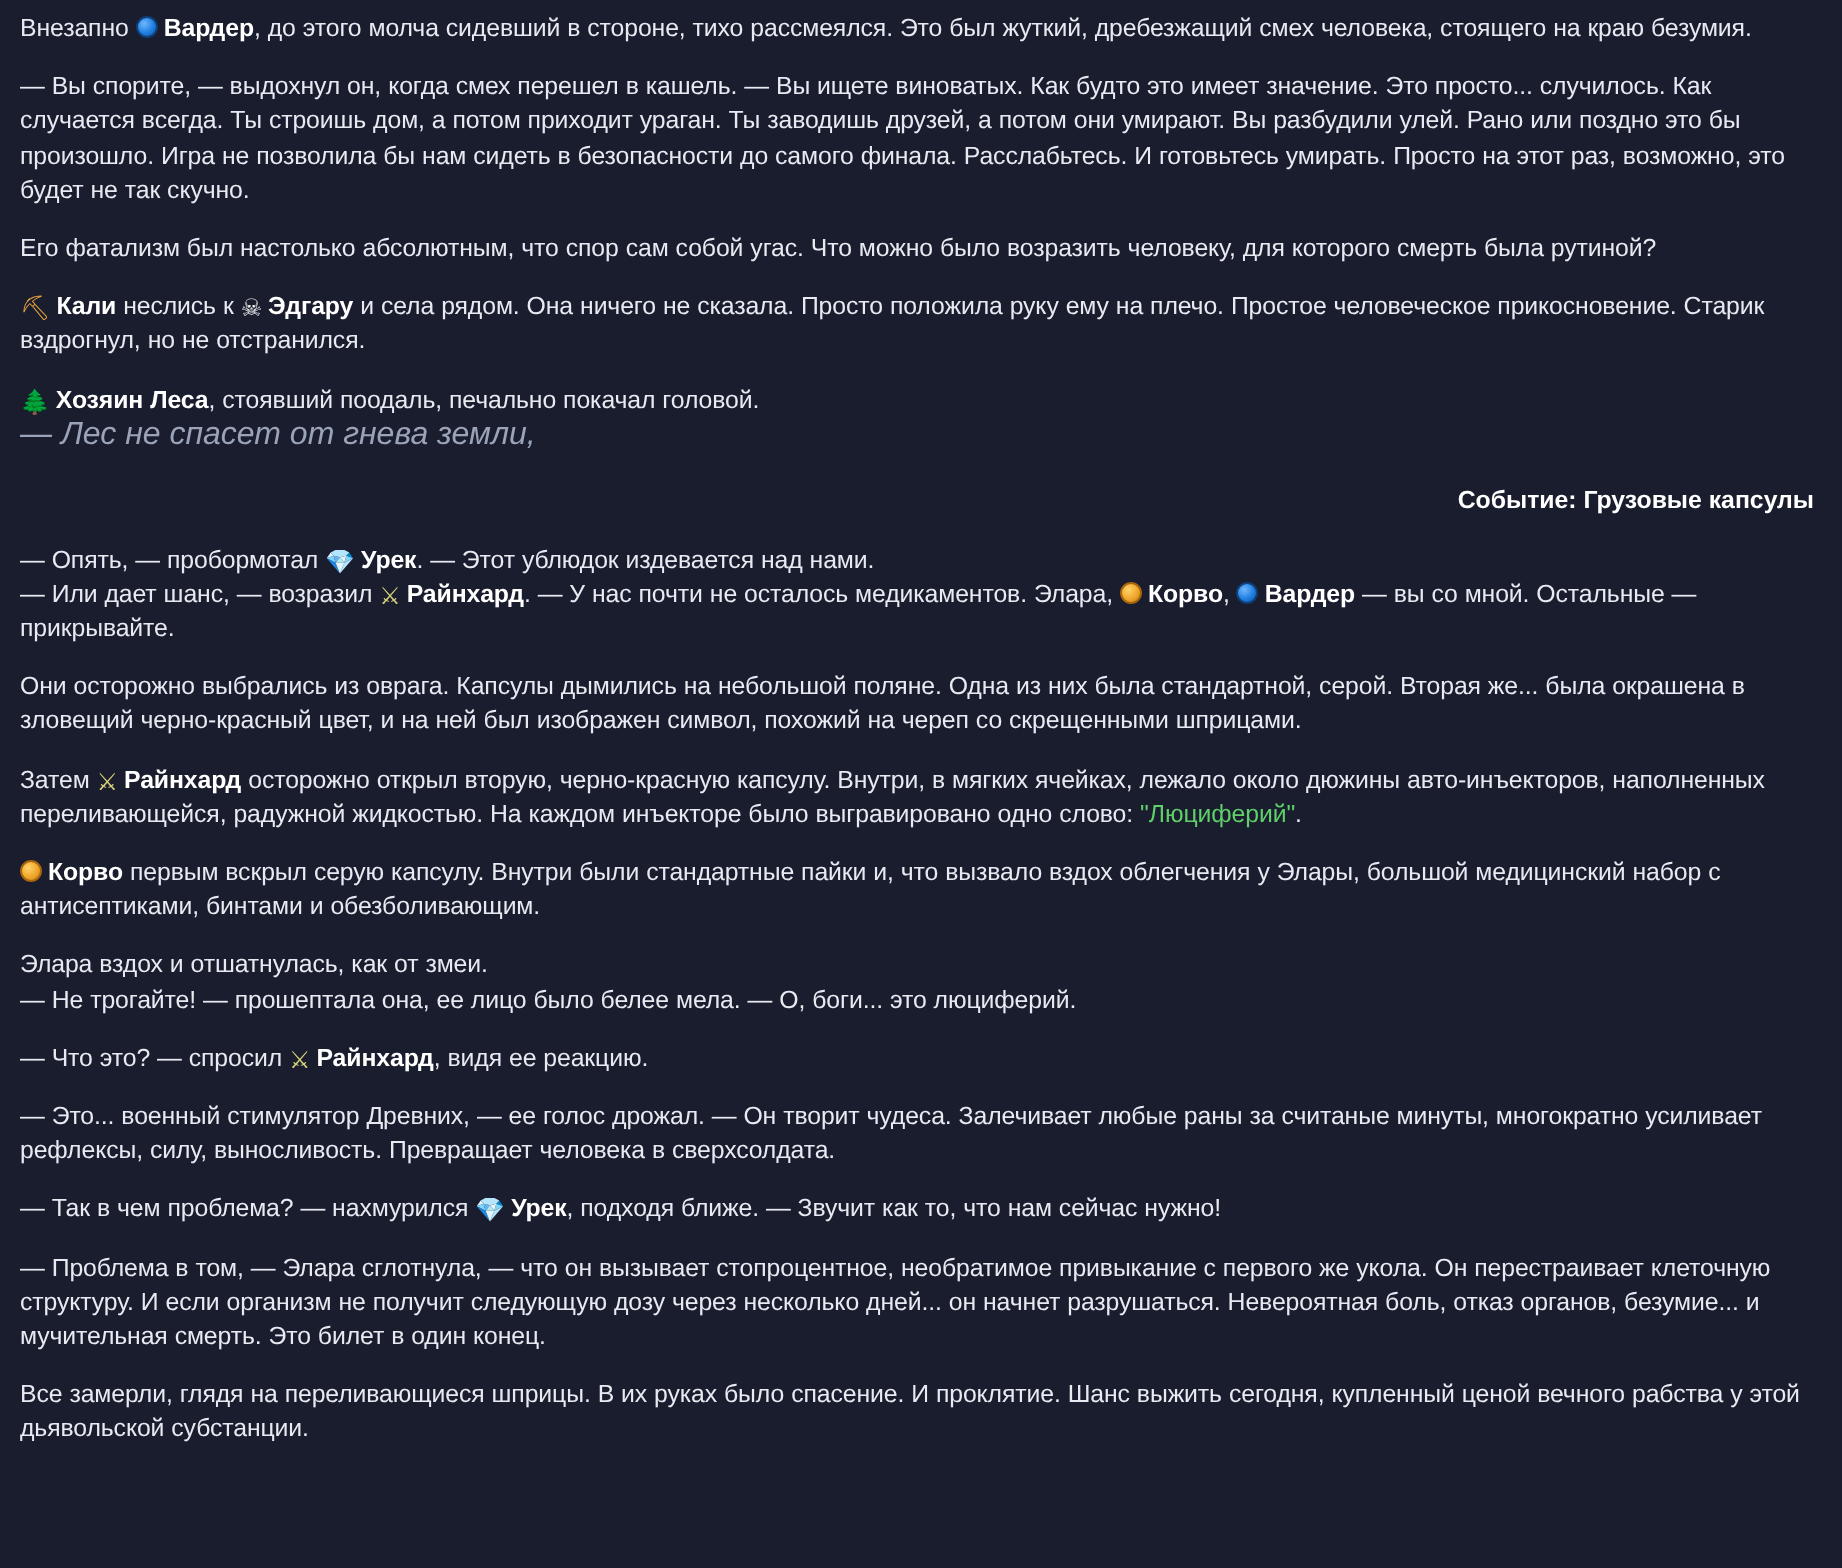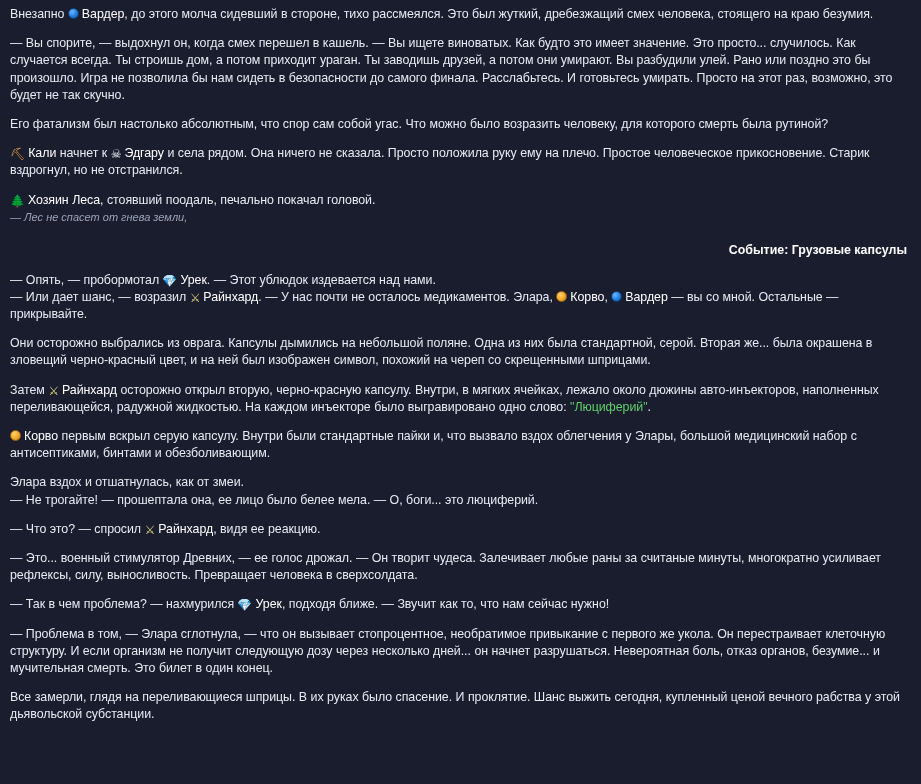--- a/index.html
+++ b/index.html
@@ -27,35 +27,35 @@
     line-height: 17.2px;
     margin: 0 0 12px 0;
     letter-spacing: -0.05px;
     word-spacing: 0.1px;
   }
   .para.tight { margin-bottom: 0; }
   .para.dialogue { margin-bottom: 0px; }
   .block-gap { height: 12px; }
   .small-gap { height: 4px; }
   .name {
-    font-weight: normal;
+    font-weight: bold;
     color: #ffffff;
   }
   .heading {
     color: #ffffff;
     font-weight: bold;
     font-size: 12.4px;
     line-height: 17.2px;
     margin: 0 0 12px 0;
     text-align: right;
   }
   .verse {
     color: #9aa3b8;
     font-style: italic;
-    font-size: 11px;
+    font-size: 16px;
     line-height: 17.5px;
     margin: 0;
   }
   .code-str {
     color: #5fcf6a;
   }
   .emoji-dot {
     display: inline-block;
     width: 11px;
     height: 11px;
@@ -91,21 +91,21 @@
 <body>
 
 <div id="story-root">
 
   <p class="para"><span>Внезапно </span><span class="emoji-dot dot-blue"></span><span class="name">Вардер</span><span>, до этого молча сидевший в стороне, тихо рассмеялся. Это был жуткий, дребезжащий смех человека, стоящего на краю безумия.</span></p>
 
   <p class="para"><span>— Вы спорите, — выдохнул он, когда смех перешел в кашель. — Вы ищете виноватых. Как будто это имеет значение. Это просто... случилось. Как случается всегда. Ты строишь дом, а потом приходит ураган. Ты заводишь друзей, а потом они умирают. Вы разбудили улей. Рано или поздно это бы произошло. Игра не позволила бы нам сидеть в безопасности до самого финала. Расслабьтесь. И готовьтесь умирать. Просто на этот раз, возможно, это будет не так скучно.</span></p>
 
   <p class="para"><span>Его фатализм был настолько абсолютным, что спор сам собой угас. Что можно было возразить человеку, для которого смерть была рутиной?</span></p>
 
-  <p class="para"><span class="icon-glyph glyph-pick">⛏</span><span class="name">Кали</span><span> начнет к </span><span class="icon-glyph glyph-skull">☠</span><span class="name">Эдгару</span><span> и села рядом. Она ничего не сказала. Просто положила руку ему на плечо. Простое человеческое прикосновение. Старик вздрогнул, но не отстранился.</span></p>
+  <p class="para"><span class="icon-glyph glyph-pick">⛏</span><span class="name">Кали</span><span> неслись к </span><span class="icon-glyph glyph-skull">☠</span><span class="name">Эдгару</span><span> и села рядом. Она ничего не сказала. Просто положила руку ему на плечо. Простое человеческое прикосновение. Старик вздрогнул, но не отстранился.</span></p>
 
   <p class="para tight"><span class="icon-glyph glyph-tree">🌲</span><span class="name">Хозяин Леса</span><span>, стоявший поодаль, печально покачал головой.</span></p>
   <p class="verse">— Лес не спасет от гнева земли,</p>
 
   <div class="block-gap"></div>
   <div class="small-gap"></div>
 
 
   <p class="heading">Событие: Грузовые капсулы</p>
 

